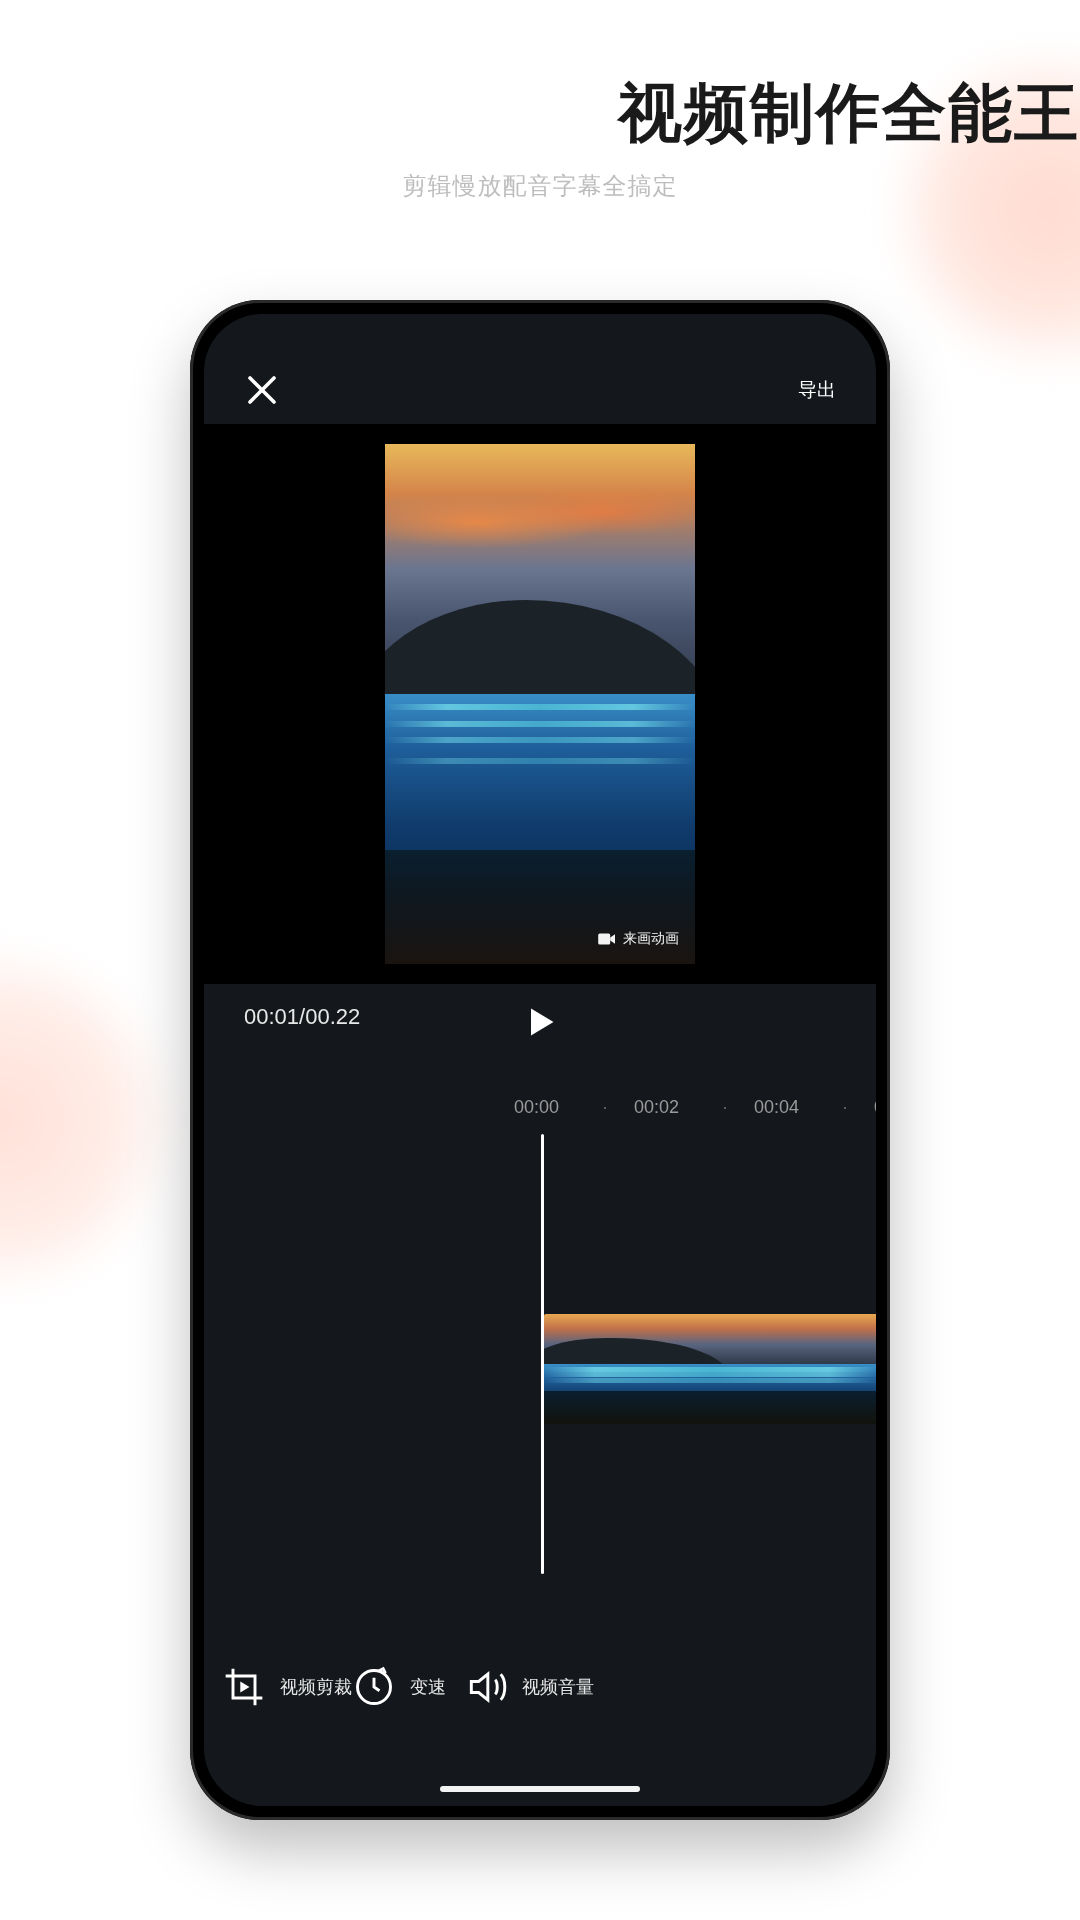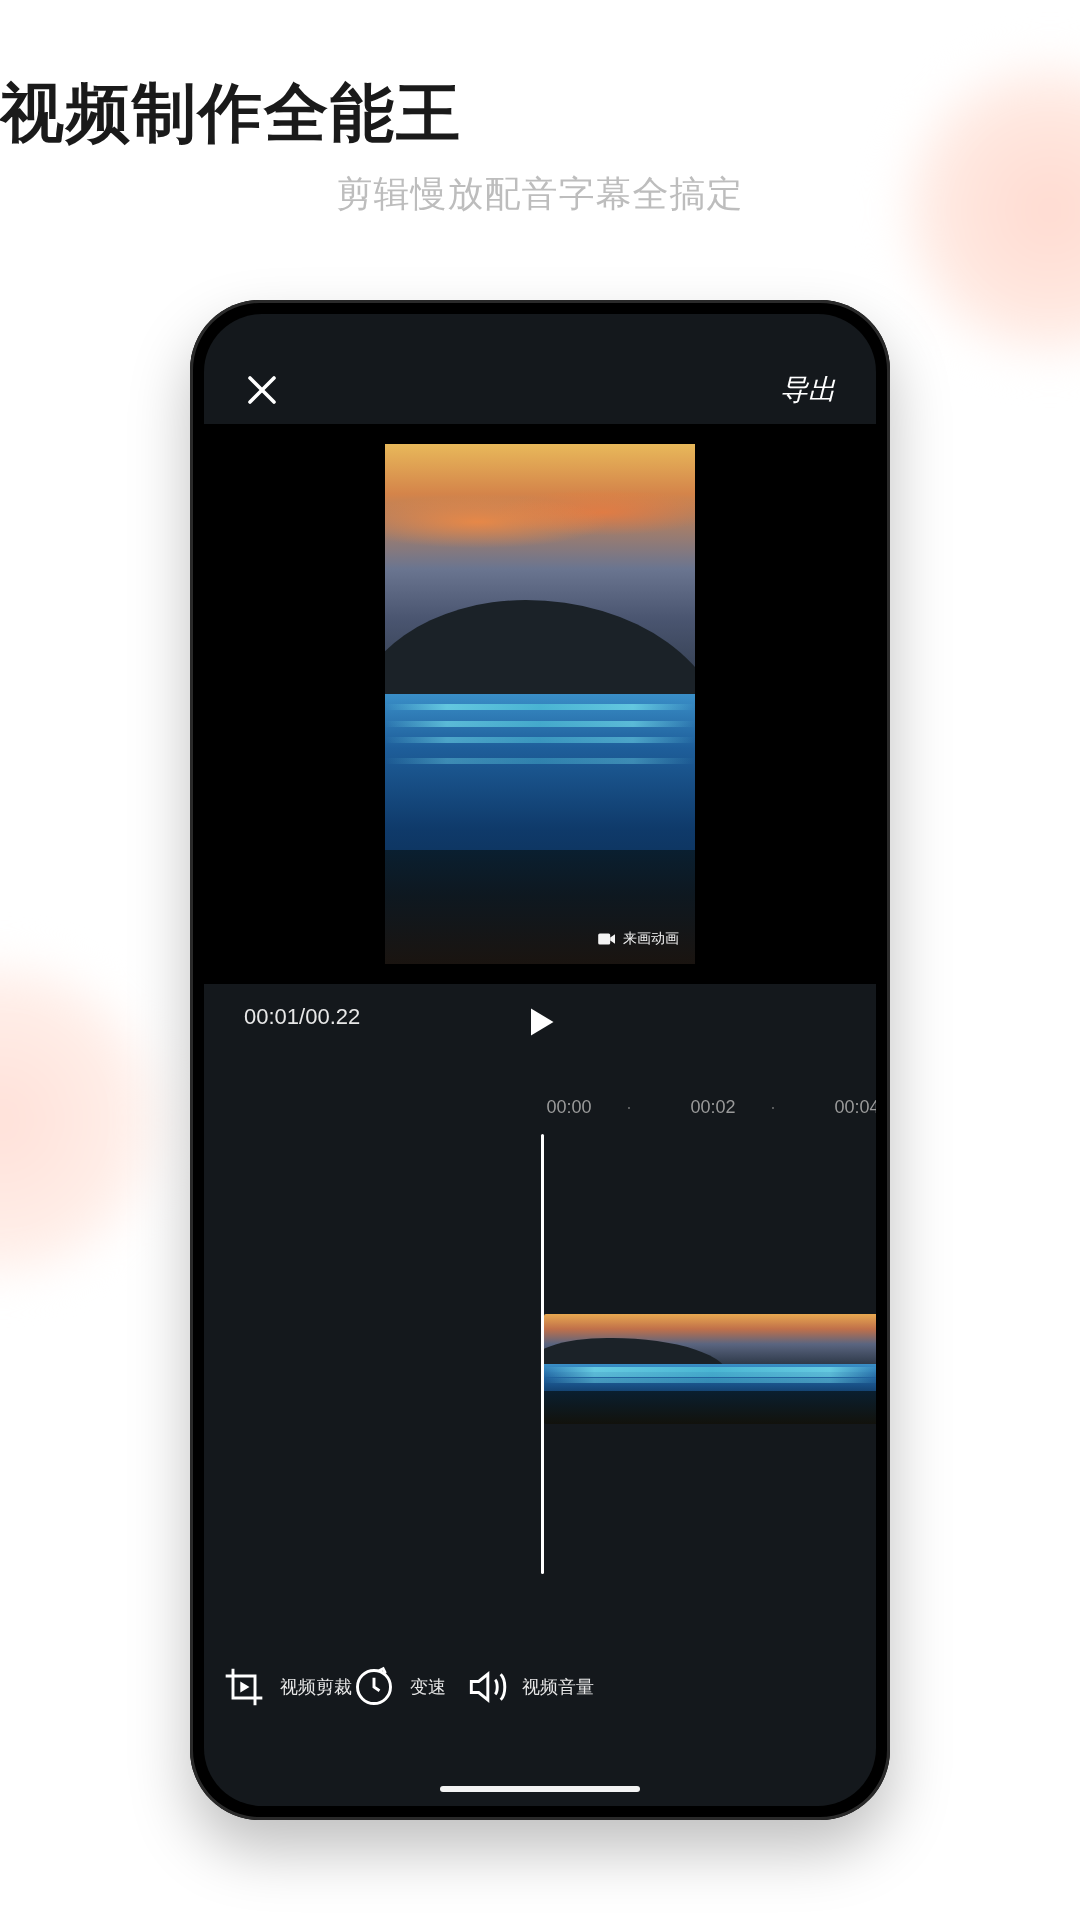--- a/index.html
+++ b/index.html
@@ -29,33 +29,33 @@
   height: 320px;
   background: radial-gradient(circle, #ffe0d8 0%, #ffeee8 55%, #fff 80%);
   border-radius: 50%;
   filter: blur(20px);
 }
 .promo-title {
   position: absolute;
   top: 70px;
   left: 0;
   right: 0;
-  text-align: left;
+  text-align: right;
   font-size: 64px;
   font-weight: 700;
   color: #1a1a1a;
   letter-spacing: 2px;
 }
 .promo-subtitle {
   position: absolute;
   top: 170px;
   left: 0;
   right: 0;
   text-align: center;
-  font-size: 36px;
+  font-size: 24px;
   color: #bdbdbd;
   letter-spacing: 1px;
 }
 .phone {
   position: absolute;
   top: 300px;
   left: 190px;
   width: 700px;
   height: 1520px;
   background: #000;
@@ -85,23 +85,22 @@
   padding: 0 40px;
 }
 .close-icon {
   width: 36px;
   height: 36px;
   cursor: pointer;
 }
 .close-icon svg { width: 100%; height: 100%; }
 .export-btn {
   color: #fff;
-  font-size: 28px;
+  font-size: 19px;
   cursor: pointer;
-  font-style: italic;
 }
 .preview-area {
   position: absolute;
   top: 110px;
   left: 0;
   right: 0;
   height: 560px;
   background: #000;
   display: flex;
   align-items: center;
@@ -182,21 +181,21 @@
   display: flex;
   align-items: center;
   padding-left: 310px;
   gap: 0;
   color: #9a9a9a;
   font-size: 18px;
   white-space: nowrap;
   overflow: hidden;
 }
 .ruler-item { display: inline-flex; align-items: center; }
-.ruler-label { width: 62px; text-align: center; margin-left: 24px; }
+.ruler-label { width: 62px; text-align: left; }
 .ruler-dot { width: 58px; text-align: center; opacity: 0.6; }
 .timeline {
   position: absolute;
   top: 820px;
   left: 0; right: 0;
   height: 450px;
 }
 .playhead {
   position: absolute;
   top: 0;

